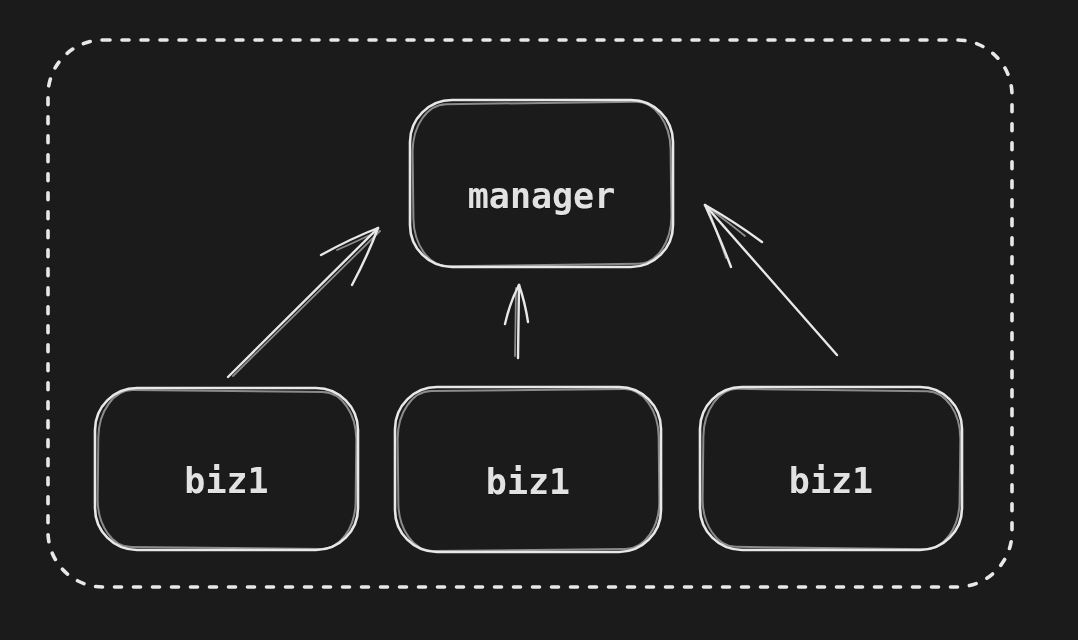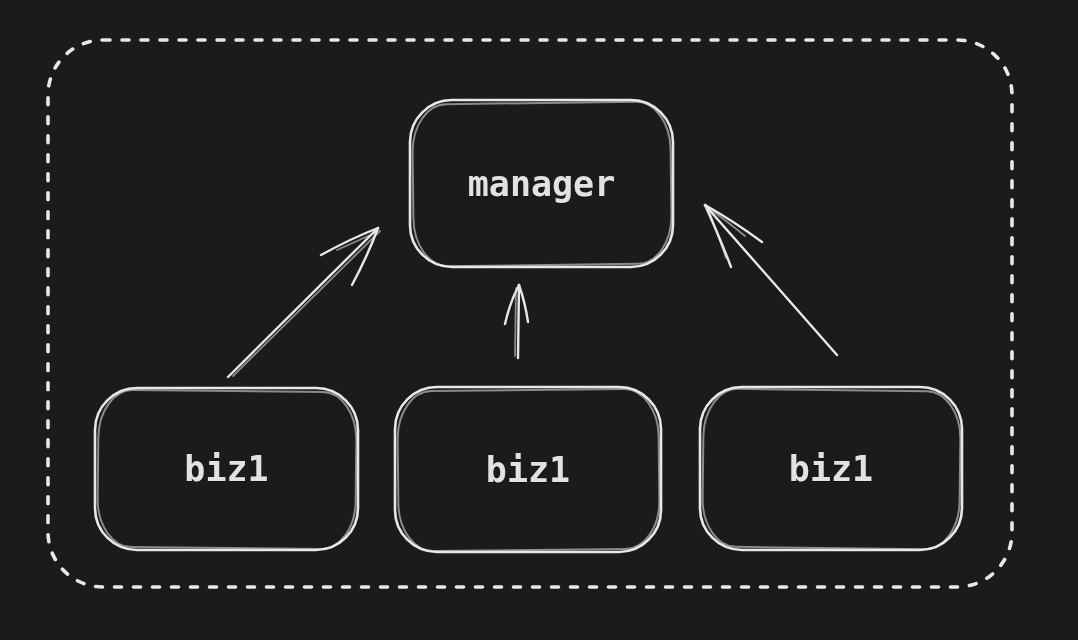--- a/index.html
+++ b/index.html
@@ -26,20 +26,21 @@
     position: absolute;
     display: flex;
     align-items: center;
     justify-content: center;
     color: #e2e2e2;
     font-size: 35px;
     font-weight: bold;
     letter-spacing: 0px;
     pointer-events: none;
     text-shadow: 0 1px 0 rgba(0,0,0,0.4);
+    margin-top: 12px;
   }
   .stroke {
     fill: none;
     stroke: #e8e8e8;
     stroke-linecap: round;
     stroke-linejoin: round;
   }
   .sketch2 { opacity: 0.55; }
 </style>
 </head>

